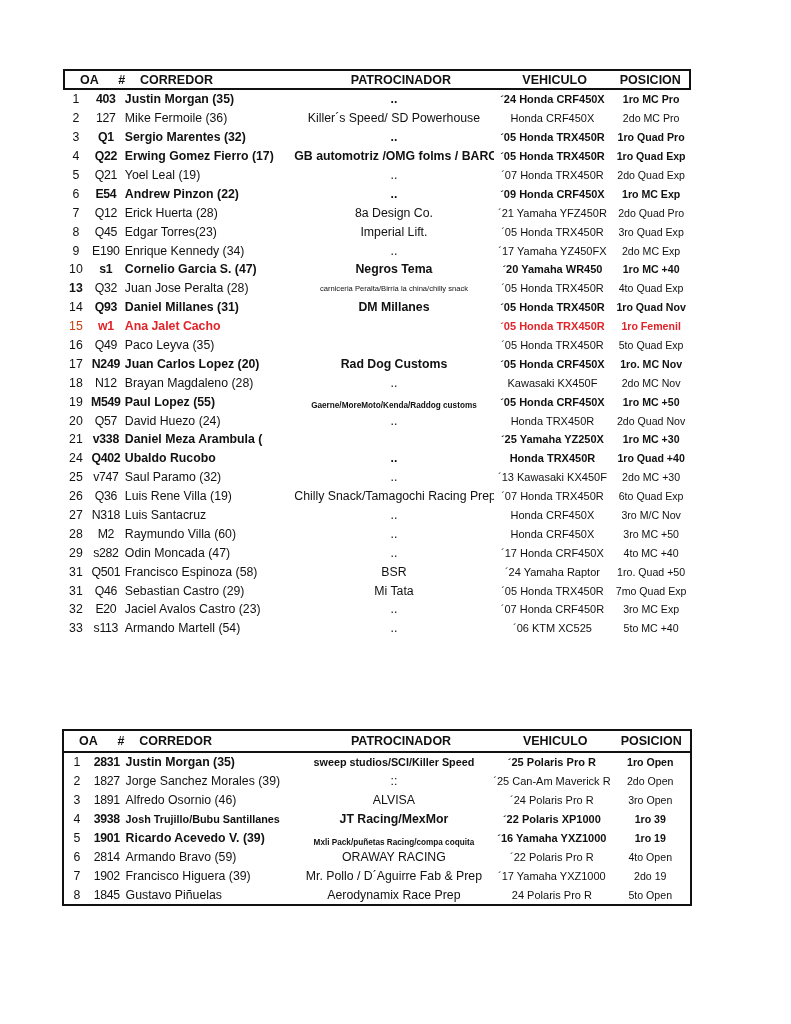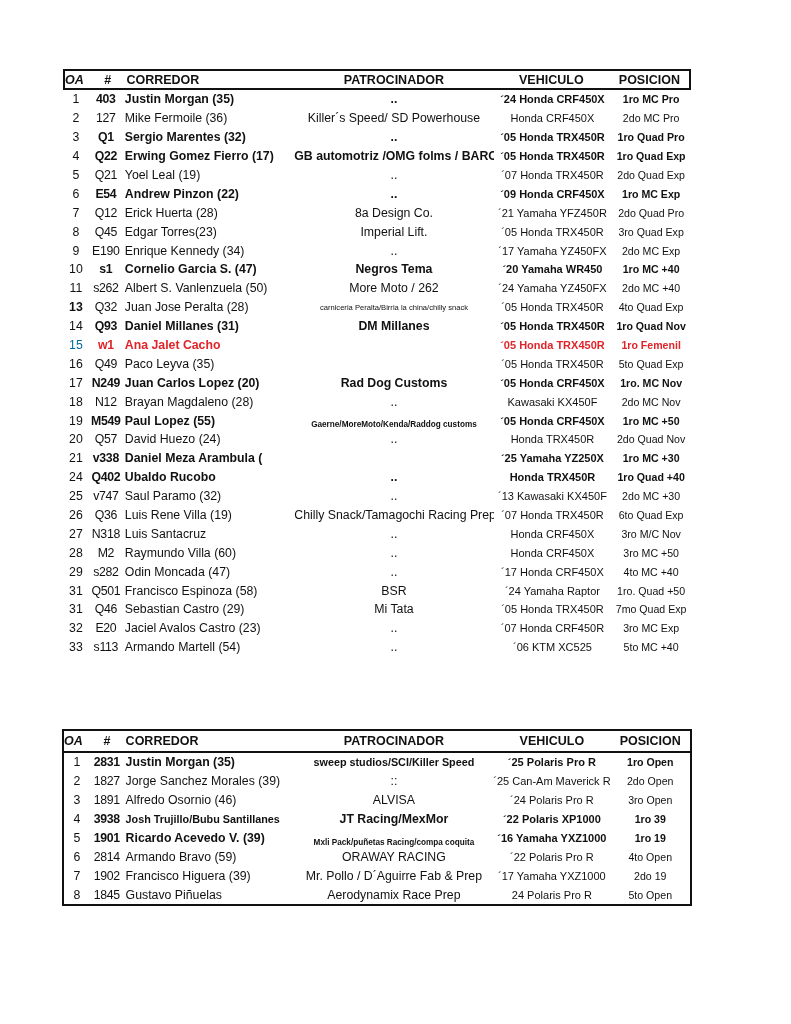--- a/index.html
+++ b/index.html
@@ -12,25 +12,25 @@
     .hdr { height: 19px; font-weight: bold; font-size: 12.5px; }
     #t1 .hdr { border: 2.5px solid #111; box-sizing: border-box; height: 21px; }
     #t2 .hdr { border-bottom: 2.5px solid #111; height: 20px; }
     .c-oa { width: 26px; text-align: center; }
     .c-num { width: 34px; text-align: center; letter-spacing: -0.3px; }
     .c-name { width: 170px; padding-left: 2px; overflow: hidden; }
     .c-spon { width: 200px; text-align: center; overflow: hidden; }
     .c-veh { width: 118px; text-align: center; font-size: 11px; overflow: hidden; }
     .c-pos { width: 80px; text-align: center; font-size: 10.6px; }
     .hdr .c-veh, .hdr .c-pos { font-size: 12.5px; }
-    .hdr .c-oa { text-align: left; padding-left: 0; font-style: italic; }
+    .hdr .c-oa { text-align: left; padding-left: 15px; }
     .b .c-num, .b .c-name, .b .c-spon, .b .c-veh, .b .c-pos { font-weight: bold; }
     .boa .c-oa { font-weight: bold; }
     .red { color: #e0242a; }
-    .red .c-oa { color: #0369a1; }
+    .red .c-oa { color: #c2410c; }
     .sm { font-size: 8.2px !important; margin-top: 8px; }
     .xs { font-size: 7.6px !important; }
     .nm-sm { font-size: 10.8px !important; }
     #t1 .row:not(.hdr) { margin-left: 0; }
   </style>
 </head>
 <body>
 
 <div class="tbl" id="t1">
   <div class="row hdr">
@@ -115,28 +115,20 @@
         <div class="c-pos">2do MC Exp</div>
       </div>
       <div class="row b">
         <div class="c-oa">10</div>
         <div class="c-num">s1</div>
         <div class="c-name">Cornelio Garcia S. (47)</div>
         <div class="c-spon">Negros Tema</div>
         <div class="c-veh">´20 Yamaha WR450</div>
         <div class="c-pos">1ro MC +40</div>
       </div>
-      <div class="row">
-        <div class="c-oa">11</div>
-        <div class="c-num">s262</div>
-        <div class="c-name">Albert S. Vanlenzuela (50)</div>
-        <div class="c-spon">More Moto / 262</div>
-        <div class="c-veh">´24 Yamaha YZ450FX</div>
-        <div class="c-pos">2do MC +40</div>
-      </div>
       <div class="row boa">
         <div class="c-oa">13</div>
         <div class="c-num">Q32</div>
         <div class="c-name">Juan Jose Peralta (28)</div>
         <div class="c-spon xs">carniceria Peralta/Birria la china/chilly snack</div>
         <div class="c-veh">´05 Honda TRX450R</div>
         <div class="c-pos">4to Quad Exp</div>
       </div>
       <div class="row b">
         <div class="c-oa">14</div>

